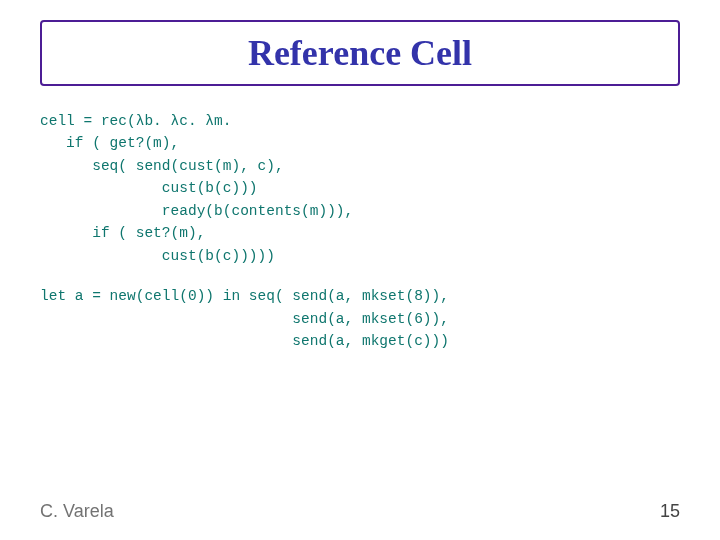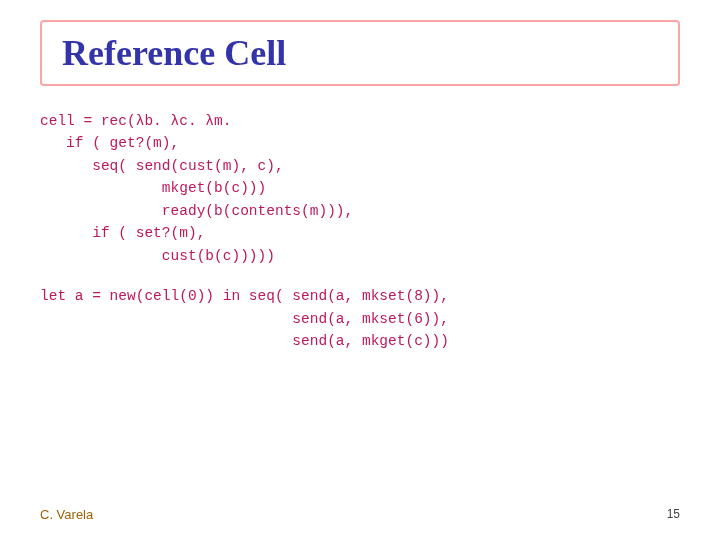--- a/index.html
+++ b/index.html
@@ -18,38 +18,38 @@
 
     .slide {
       width: 720px;
       height: 540px;
       background: #ffffff;
       position: relative;
       padding: 20px 40px 30px 40px;
     }
 
     .title-box {
-      border: 2px solid #fca5a5;
+      border: 2px solid #4c1d95;
       border-radius: 4px;
-      text-align: left;
+      text-align: center;
       padding: 10px 20px;
       margin-bottom: 24px;
     }
 
     .title-text {
       font-size: 36px;
       font-weight: bold;
       color: #3333aa;
       font-family: Georgia, 'Times New Roman', serif;
     }
 
     .code-block {
       font-family: 'Courier New', Courier, monospace;
       font-size: 14.5px;
-      color: #be185d;
+      color: #0f766e;
       line-height: 1.55;
       margin-bottom: 18px;
     }
 
     .code-block .line {
       display: block;
       white-space: pre;
     }
 
     .section-label {
@@ -63,43 +63,43 @@
       position: absolute;
       bottom: 18px;
       left: 0;
       width: 100%;
       display: flex;
       justify-content: space-between;
       padding: 0 40px;
     }
 
     .footer-left {
-      font-size: 13px;
-      color: #a16207;
+      font-size: 18px;
+      color: #737373;
     }
 
     .footer-right {
-      font-size: 12px;
+      font-size: 18px;
       color: #444444;
     }
   </style>
 </head>
 <body>
 
 <div class="slide">
 
   <div class="title-box">
     <span class="title-text">Reference Cell</span>
   </div>
 
   <div class="code-block">
     <span class="line">cell = rec(λb. λc. λm.</span>
     <span class="line">   if ( get?(m),</span>
     <span class="line">      seq( send(cust(m), c),</span>
-    <span class="line">              mkget(b(c)))</span>
+    <span class="line">              cust(b(c)))</span>
     <span class="line">              ready(b(contents(m))),</span>
     <span class="line">      if ( set?(m),</span>
     <span class="line">              cust(b(c)))))</span>
   </div>
 
 
   <div class="code-block">
     <span class="line">let a = new(cell(0)) in seq( send(a, mkset(8)),</span>
     <span class="line">                             send(a, mkset(6)),</span>
     <span class="line">                             send(a, mkget(c)))</span>

